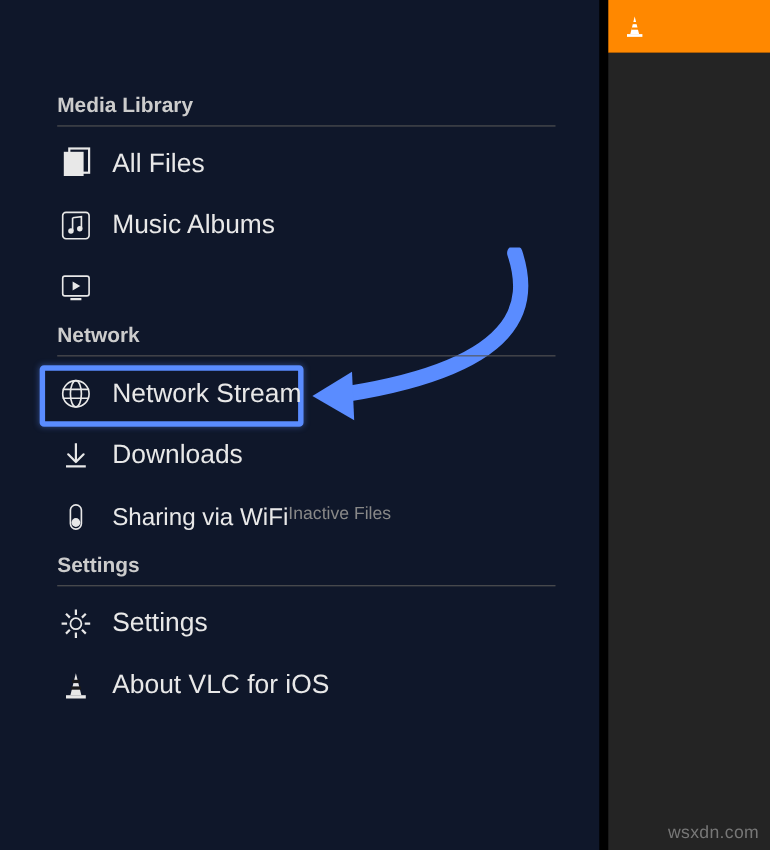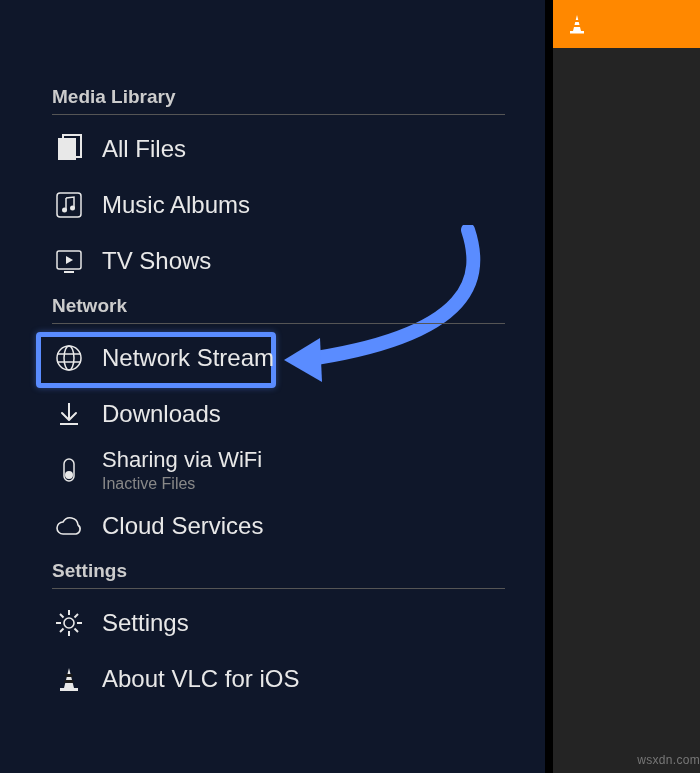--- a/index.html
+++ b/index.html
@@ -36,23 +36,23 @@
       background: #242424;
     }
     .divider-bar {
       position: absolute;
       left: 545px; top: 0;
       width: 8px; height: 773px;
       background: #000;
     }
     .watermark {
       position: absolute;
-      right: 0; bottom: 6px;
+      right: 10px; bottom: 6px;
       color: #777;
-      font-size: 12px;
+      font-size: 16px;
       letter-spacing: .3px;
     }
     .section-header {
       color: #ccc;
       font-size: 19px;
       font-weight: 600;
       margin: 6px 12px 2px 12px;
     }
     .section-rule {
       border: none;
@@ -140,21 +140,20 @@
     </div>
 
     <div class="item">
       <span class="icon">
         <svg viewBox="0 0 34 34">
             <rect x="5" y="7" width="24" height="18" rx="2" fill="none" stroke="#e8e8e8" stroke-width="1.5"></rect>
             <polygon points="14,12 14,20 21,16" fill="#e8e8e8"></polygon>
             <line x1="12" y1="28" x2="22" y2="28" stroke="#e8e8e8" stroke-width="2"></line>
           </svg>
       </span>
-      <span class="label">TV Shows</span>
     </div>
 
     <div class="section-header">Network</div>
     <hr class="section-rule">
 
 
     <div class="item">
       <span class="icon">
         <svg viewBox="0 0 34 34">
             <circle cx="17" cy="17" r="12" fill="none" stroke="#e8e8e8" stroke-width="1.5"></circle>
@@ -177,34 +176,26 @@
       <span class="label">Downloads</span>
     </div>
 
     <div class="item with-sub">
       <span class="icon">
         <svg viewBox="0 0 34 34">
             <rect x="12" y="6" width="10" height="22" rx="5" fill="none" stroke="#e8e8e8" stroke-width="1.5"></rect>
             <circle cx="17" cy="22" r="4" fill="#e8e8e8"></circle>
           </svg>
       </span>
-      <span style="display:flex;flex-direction:column;margin-left:16px;">
+      <span style="display:flex;flex-direction:row;margin-left:16px;">
         <span class="label" style="margin-left:0">Sharing via WiFi</span>
         <span class="subtext">Inactive Files</span>
       </span>
     </div>
 
-    <div class="item">
-      <span class="icon">
-        <svg viewBox="0 0 34 34">
-            <path d="M11 25 a6 6 0 0 1 0-12 a8 8 0 0 1 15 3 a5 5 0 0 1 -2 9 z" fill="none" stroke="#e8e8e8" stroke-width="1.6" stroke-linejoin="round"></path>
-          </svg>
-      </span>
-      <span class="label">Cloud Services</span>
-    </div>
 
     <div class="section-header">Settings</div>
     <hr class="section-rule">
 
     <div class="item">
       <span class="icon">
         <svg viewBox="0 0 34 34">
             <circle cx="17" cy="17" r="5" fill="none" stroke="#e8e8e8" stroke-width="1.6"></circle>
             <g stroke="#e8e8e8" stroke-width="2">
               <line x1="17" y1="4" x2="17" y2="9"></line>

